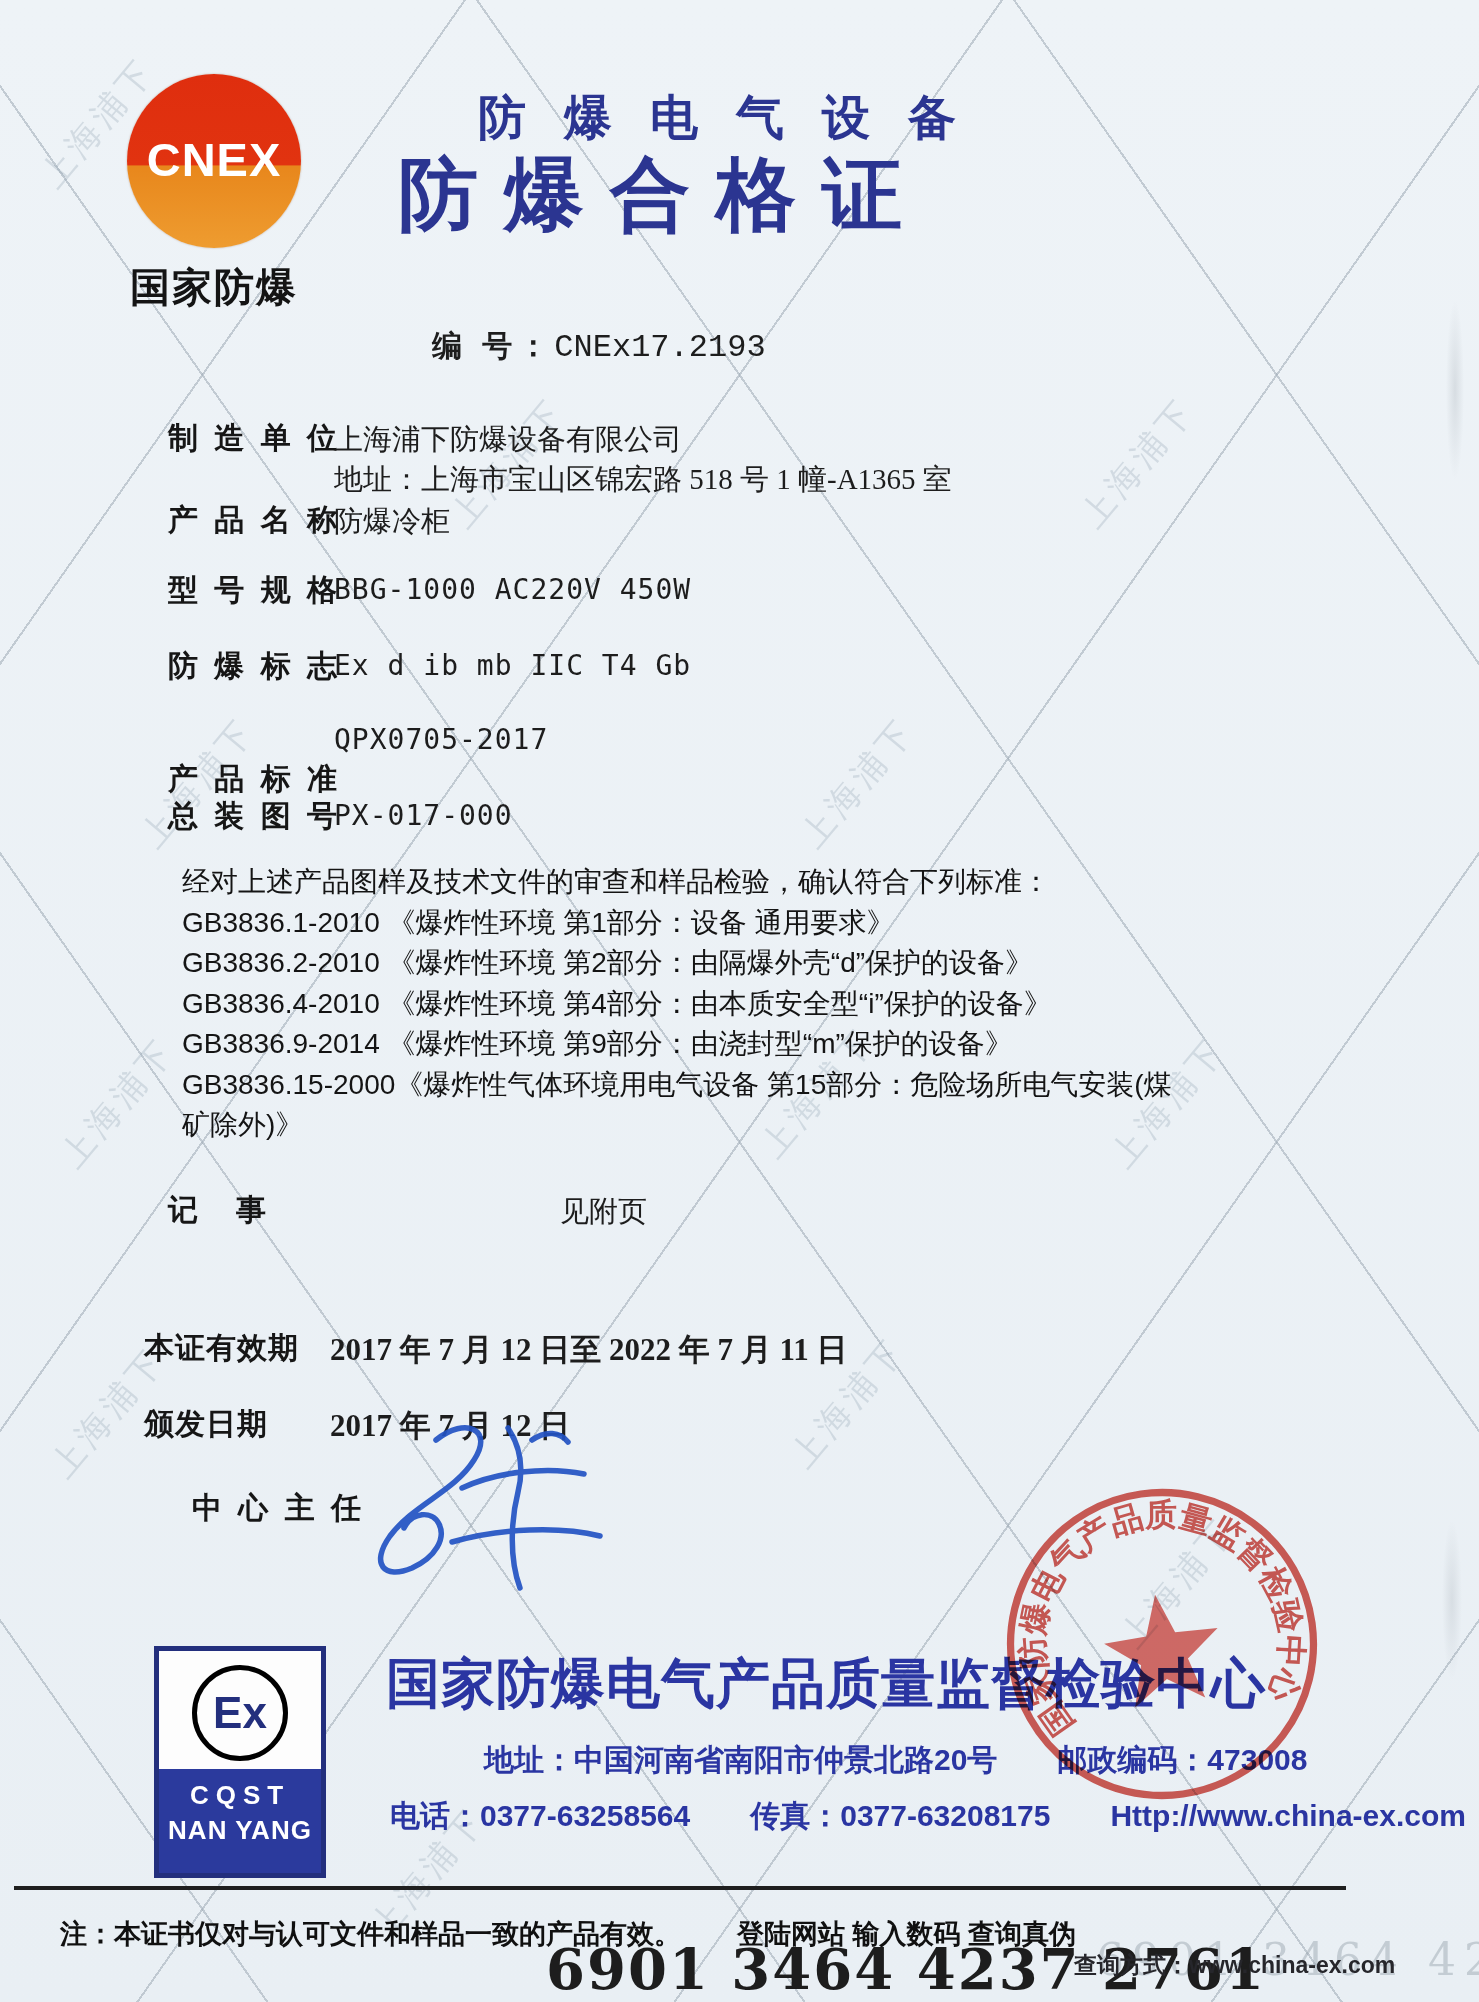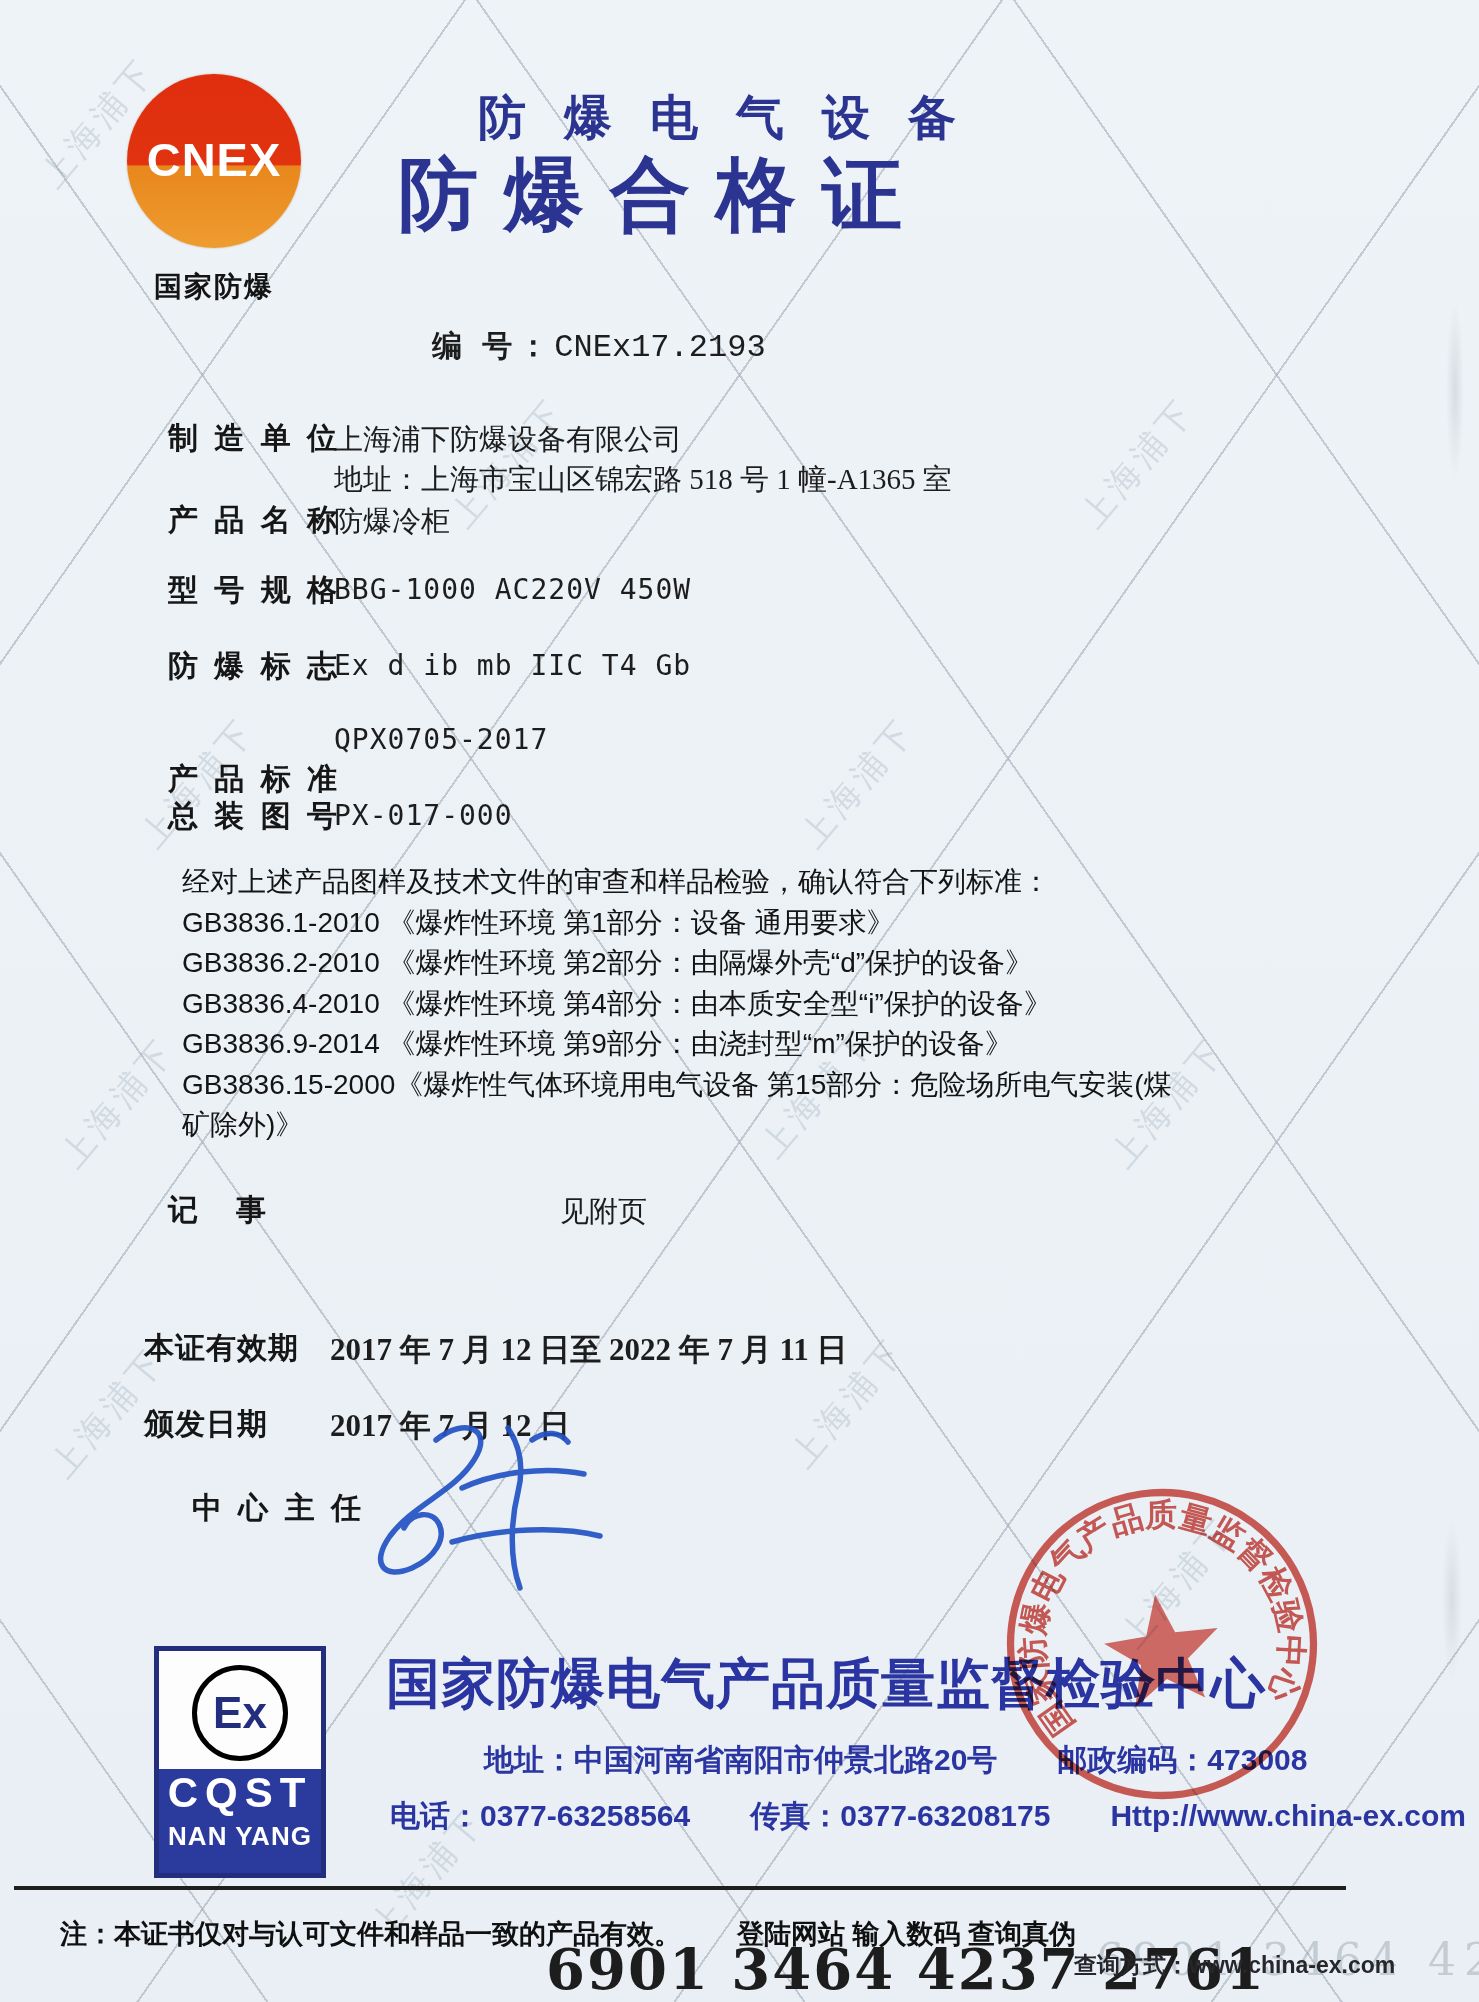--- a/index.html
+++ b/index.html
@@ -24,21 +24,21 @@
   .logo-wrap{left:126px;top:74px;width:176px;text-align:center;z-index:2;}
   .logo-circle{
     width:174px;height:174px;border-radius:50%;margin:0 auto;position:relative;
     background:linear-gradient(to bottom,#df2e0e 0%,#e13310 52%,#e8871c 53%,#ee9c30 100%);
     box-shadow:0 0 2px rgba(120,60,20,.4);
   }
   .logo-text{
     position:absolute;left:0;right:0;top:58px;color:#ffffff;
     font-weight:700;font-size:47px;letter-spacing:1px;font-family:"Liberation Sans",sans-serif;
   }
-  .logo-caption{margin-top:20px;font-size:28px;font-weight:700;color:#141414;letter-spacing:2px;white-space:nowrap;}
+  .logo-caption{margin-top:12px;font-size:40px;font-weight:700;color:#141414;letter-spacing:2px;white-space:nowrap;}
 
   
   .subtitle{left:478px;top:86px;font-size:48px;font-weight:700;letter-spacing:38px;color:#2b3591;white-space:nowrap;z-index:2;}
   .title{left:398px;top:142px;font-size:80px;font-weight:700;letter-spacing:26px;color:#2b3591;white-space:nowrap;z-index:2;}
   .certno{left:432px;top:326px;white-space:nowrap;z-index:2;}
   .certno .lab{font-size:30px;font-weight:600;letter-spacing:6px;color:#1d1d1d;}
   .certno .num{font-size:32px;font-family:Liberation Mono, monospace;color:#1d1d1d;}
 
   
   .flabel{font-size:30px;font-weight:700;letter-spacing:4px;color:#161616;white-space:nowrap;z-index:2;}
@@ -54,21 +54,21 @@
   
   .stamp{left:996px;top:1478px;width:332px;height:332px;z-index:3;opacity:.88;mix-blend-mode:multiply;transform:rotate(-8deg);}
 
   
   .badge{left:154px;top:1646px;width:172px;height:232px;border:5px solid #232f7d;background:#fdfdfd;box-sizing:border-box;z-index:2;}
   .badge-top{height:112px;display:flex;align-items:flex-end;justify-content:center;}
   .badge-circle{width:96px;height:96px;border:5px solid #000000;border-radius:50%;box-sizing:border-box;
     display:flex;align-items:center;justify-content:center;margin-bottom:2px;}
   .badge-ex{font-size:44px;font-weight:700;color:#232f7d;}
   .badge-bot{position:absolute;left:0;right:0;bottom:0;top:118px;background:#2b3a9d;color:#fff;text-align:center;}
-  .badge-cqst{font-size:42px;font-weight:700;letter-spacing:7px;margin-top:0;}
+  .badge-cqst{font-size:26px;font-weight:700;letter-spacing:7px;margin-top:11px;}
   .badge-city{font-size:26px;font-weight:700;letter-spacing:1px;margin-top:4px;}
 
   .org-name{left:386px;top:1648px;font-size:54px;font-weight:700;letter-spacing:1px;color:#2a35a2;
     font-family:"Liberation Serif",serif;white-space:nowrap;z-index:2;}
   .org-addr{left:484px;top:1740px;font-size:30px;font-weight:700;color:#2a35a2;white-space:nowrap;z-index:2;}
   .org-phone{left:390px;top:1796px;font-size:30px;font-weight:700;color:#2a35a2;white-space:nowrap;z-index:2;}
 
   
   .hr{left:14px;top:1886px;width:1332px;height:4px;background:#1f1f1f;z-index:2;}
   .note-row{left:60px;top:1916px;font-size:27px;font-weight:700;color:#101010;white-space:nowrap;z-index:2;}

